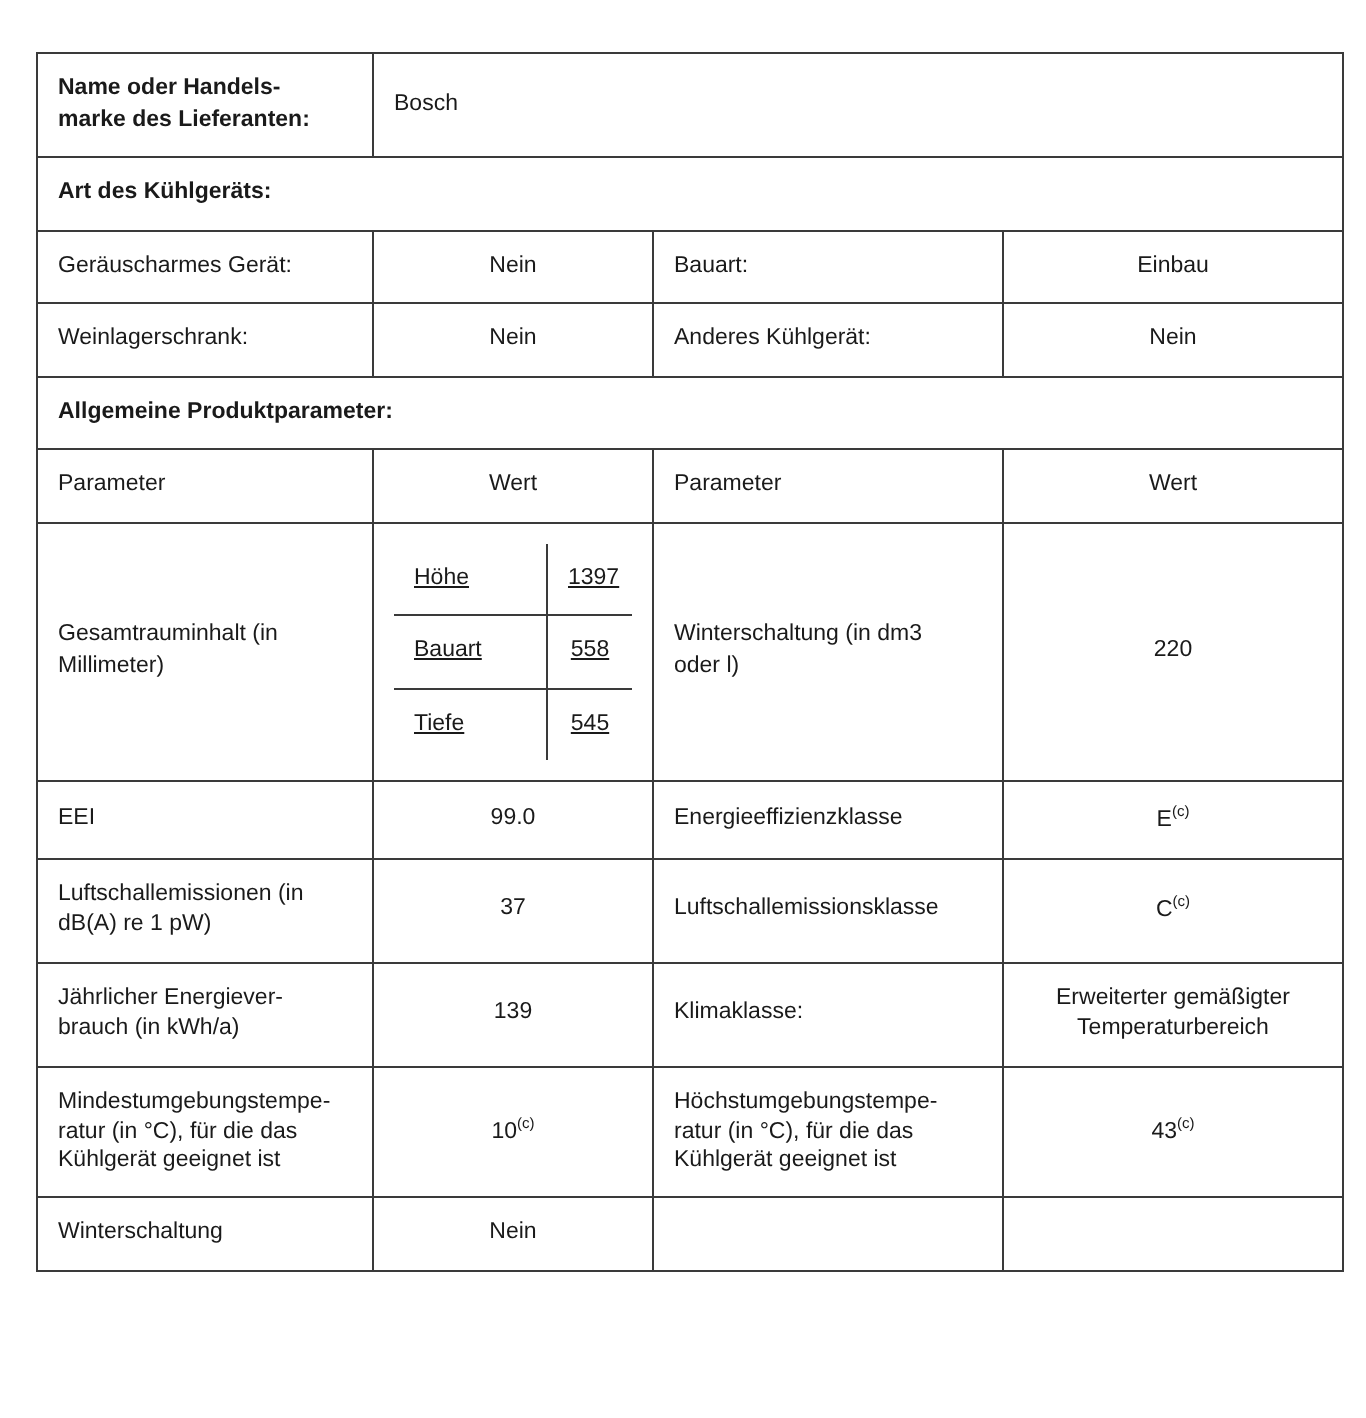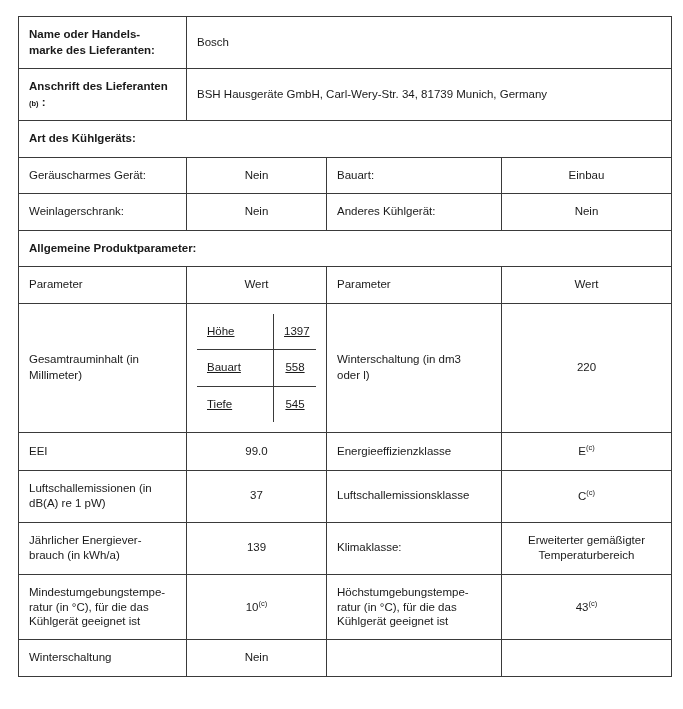--- a/index.html
+++ b/index.html
@@ -11,21 +11,21 @@
     width: 683px;
     height: 709px;
     font-family: "Liberation Sans", sans-serif;
     color: #1a1a1a;
     overflow: hidden;
   }
   .sheet {
     box-sizing: border-box;
     width: 587px;
     height: 709px;
-    padding: 16px 12px 0 18px;
+    padding: 26px 12px 0 18px;
   }
   table.eprel {
     border-collapse: collapse;
     width: 653px;
     table-layout: fixed;
     font-size: 11.5px;
     line-height: 1.35;
   }
   table.eprel td {
     border: 1px solid #3a3a3a;
@@ -94,27 +94,20 @@
     <tbody>
 
       <tr>
         <td class="bold left">
           <span>Name oder Handels-</span><br>
           <span>marke des Lieferanten:</span>
         </td>
         <td class="left" colspan="3">Bosch</td>
       </tr>
 
-      <tr>
-        <td class="bold left">
-          <span>Anschrift des Lieferanten</span><br>
-          <span class="small-note">(b)</span><span> :</span>
-        </td>
-        <td class="left" colspan="3">BSH Hausgeräte GmbH, Carl-Wery-Str. 34, 81739 Munich, Germany</td>
-      </tr>
 
 
       <tr class="section-head">
         <td class="left" colspan="4">Art des Kühlgeräts:</td>
       </tr>
 
       <tr>
         <td class="left">Geräuscharmes Gerät:</td>
         <td class="center">Nein</td>
         <td class="left">Bauart:</td>

